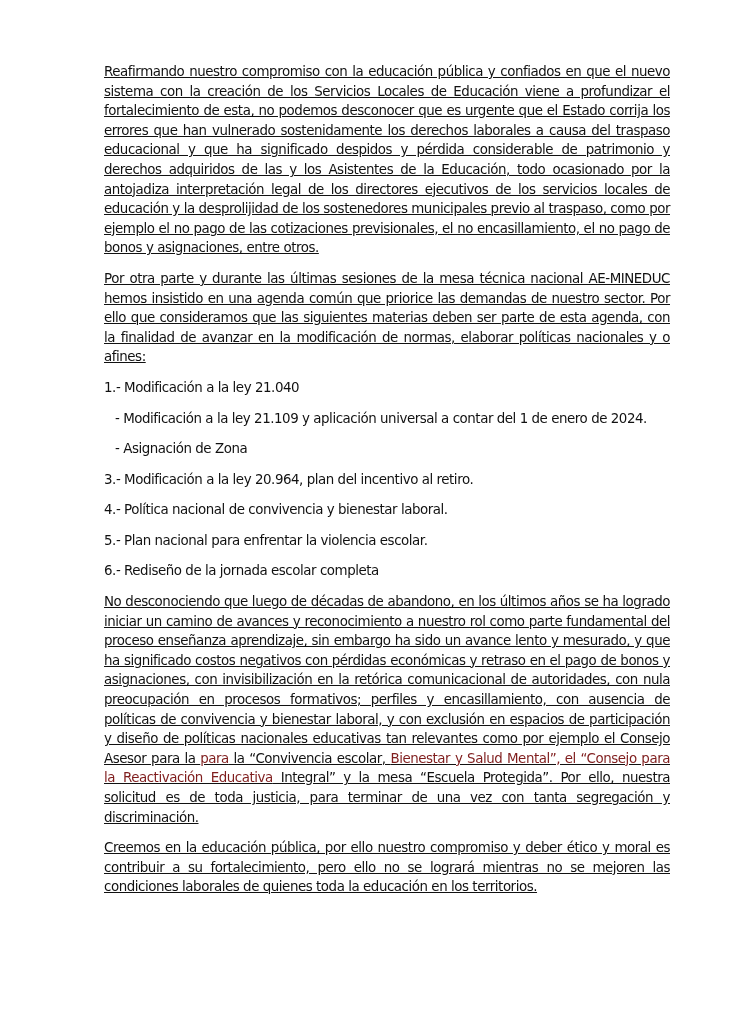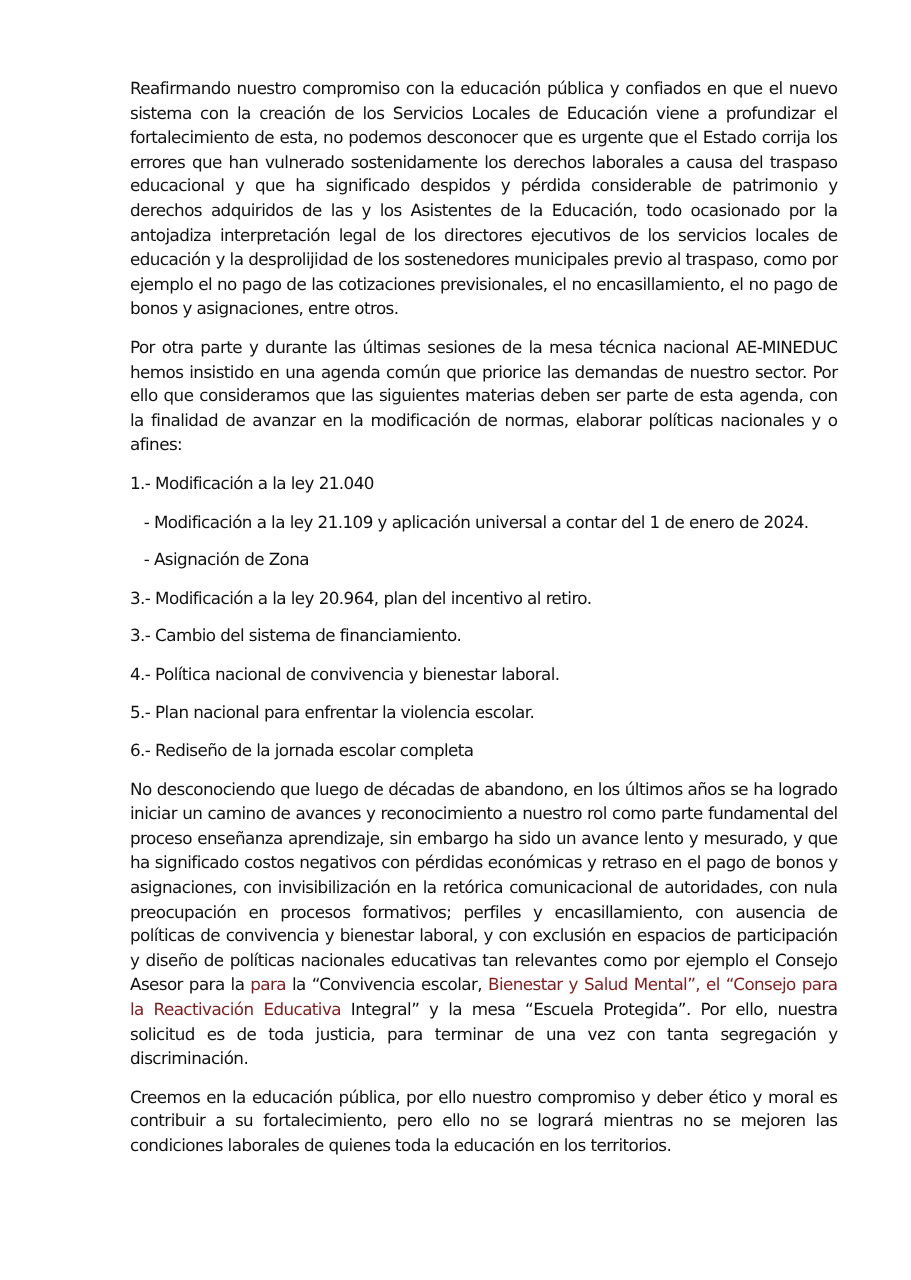--- a/index.html
+++ b/index.html
@@ -22,20 +22,21 @@
       font-size: 13.4px;
       line-height: 19.6px;
       color: #111111;
       letter-spacing: -0.45px;
       word-spacing: 0px;
     }
     .para {
       margin: 0 0 11px 0;
       text-align: justify;
       text-align-last: left;
+      text-decoration: underline;
     }
     .list-item {
       margin: 8px 0 11px 0;
       white-space: nowrap;
     }
     .list-item.sub {
       padding-left: 11px;
     }
     .muted {
       color: #7f1d1d;
@@ -46,21 +47,20 @@
 
 <div class="page">
   <p class="para">Reafirmando nuestro compromiso con la educación pública y confiados en que el nuevo sistema con la creación de los Servicios Locales de Educación viene a profundizar el fortalecimiento de esta, no podemos desconocer que es urgente que el Estado corrija los errores que han vulnerado sostenidamente los derechos laborales a causa del traspaso educacional y que ha significado despidos y pérdida considerable de patrimonio y derechos adquiridos de las y los Asistentes de la Educación, todo ocasionado por la antojadiza interpretación legal de los directores ejecutivos de los servicios locales de educación y la desprolijidad de los sostenedores municipales previo al traspaso, como por ejemplo el no pago de las  cotizaciones previsionales, el no encasillamiento, el no pago de bonos y asignaciones, entre otros.</p>
   <p class="para">Por otra parte y durante las últimas sesiones de la mesa técnica nacional AE-MINEDUC hemos insistido en una agenda común que priorice las demandas de nuestro sector. Por ello que consideramos que las siguientes materias deben ser parte de esta agenda, con la finalidad de avanzar en la modificación de normas, elaborar políticas nacionales y o afines:</p>
 
   <div>
     <div class="list-item">1.- Modificación a la ley 21.040</div>
     <div class="list-item sub">- Modificación a la ley 21.109 y aplicación universal a contar del 1 de enero de 2024.</div>
     <div class="list-item sub">- Asignación de Zona</div>
     <div class="list-item">3.- Modificación a la ley 20.964, plan del incentivo al retiro.</div>
-    <div class="list-item">3.- Cambio del sistema de financiamiento.</div>
     <div class="list-item">4.- Política nacional de convivencia y bienestar laboral.</div>
     <div class="list-item">5.- Plan nacional para enfrentar la violencia escolar.</div>
     <div class="list-item">6.- Rediseño de la jornada escolar completa</div>
   </div>
 
   <p class="para"><span>No desconociendo que luego de décadas de abandono, en los últimos años se ha logrado iniciar un camino de avances y reconocimiento a nuestro rol como parte fundamental del proceso enseñanza aprendizaje,  sin embargo ha sido un avance lento y mesurado, y que ha significado costos negativos con pérdidas económicas y retraso en el pago de bonos y asignaciones, con invisibilización en la retórica comunicacional de autoridades, con  nula preocupación en procesos formativos; perfiles y encasillamiento, con ausencia de políticas de convivencia y bienestar laboral, y con exclusión en espacios de participación  y diseño de políticas nacionales educativas tan relevantes como por ejemplo el Consejo Asesor para la </span><span class="muted">para</span><span> la “Convivencia escolar, </span><span class="muted">Bienestar y Salud Mental”, el “Consejo para la Reactivación Educativa</span><span> Integral” y la mesa “Escuela Protegida”. Por ello, nuestra solicitud es de toda justicia, para terminar de una vez con tanta segregación y discriminación.</span></p>
 
   <p class="para">Creemos en la educación pública, por ello nuestro compromiso y deber ético y moral es contribuir a su fortalecimiento, pero ello no se logrará mientras no se mejoren las condiciones laborales de quienes toda la educación en los territorios.</p>
 </div>
 

